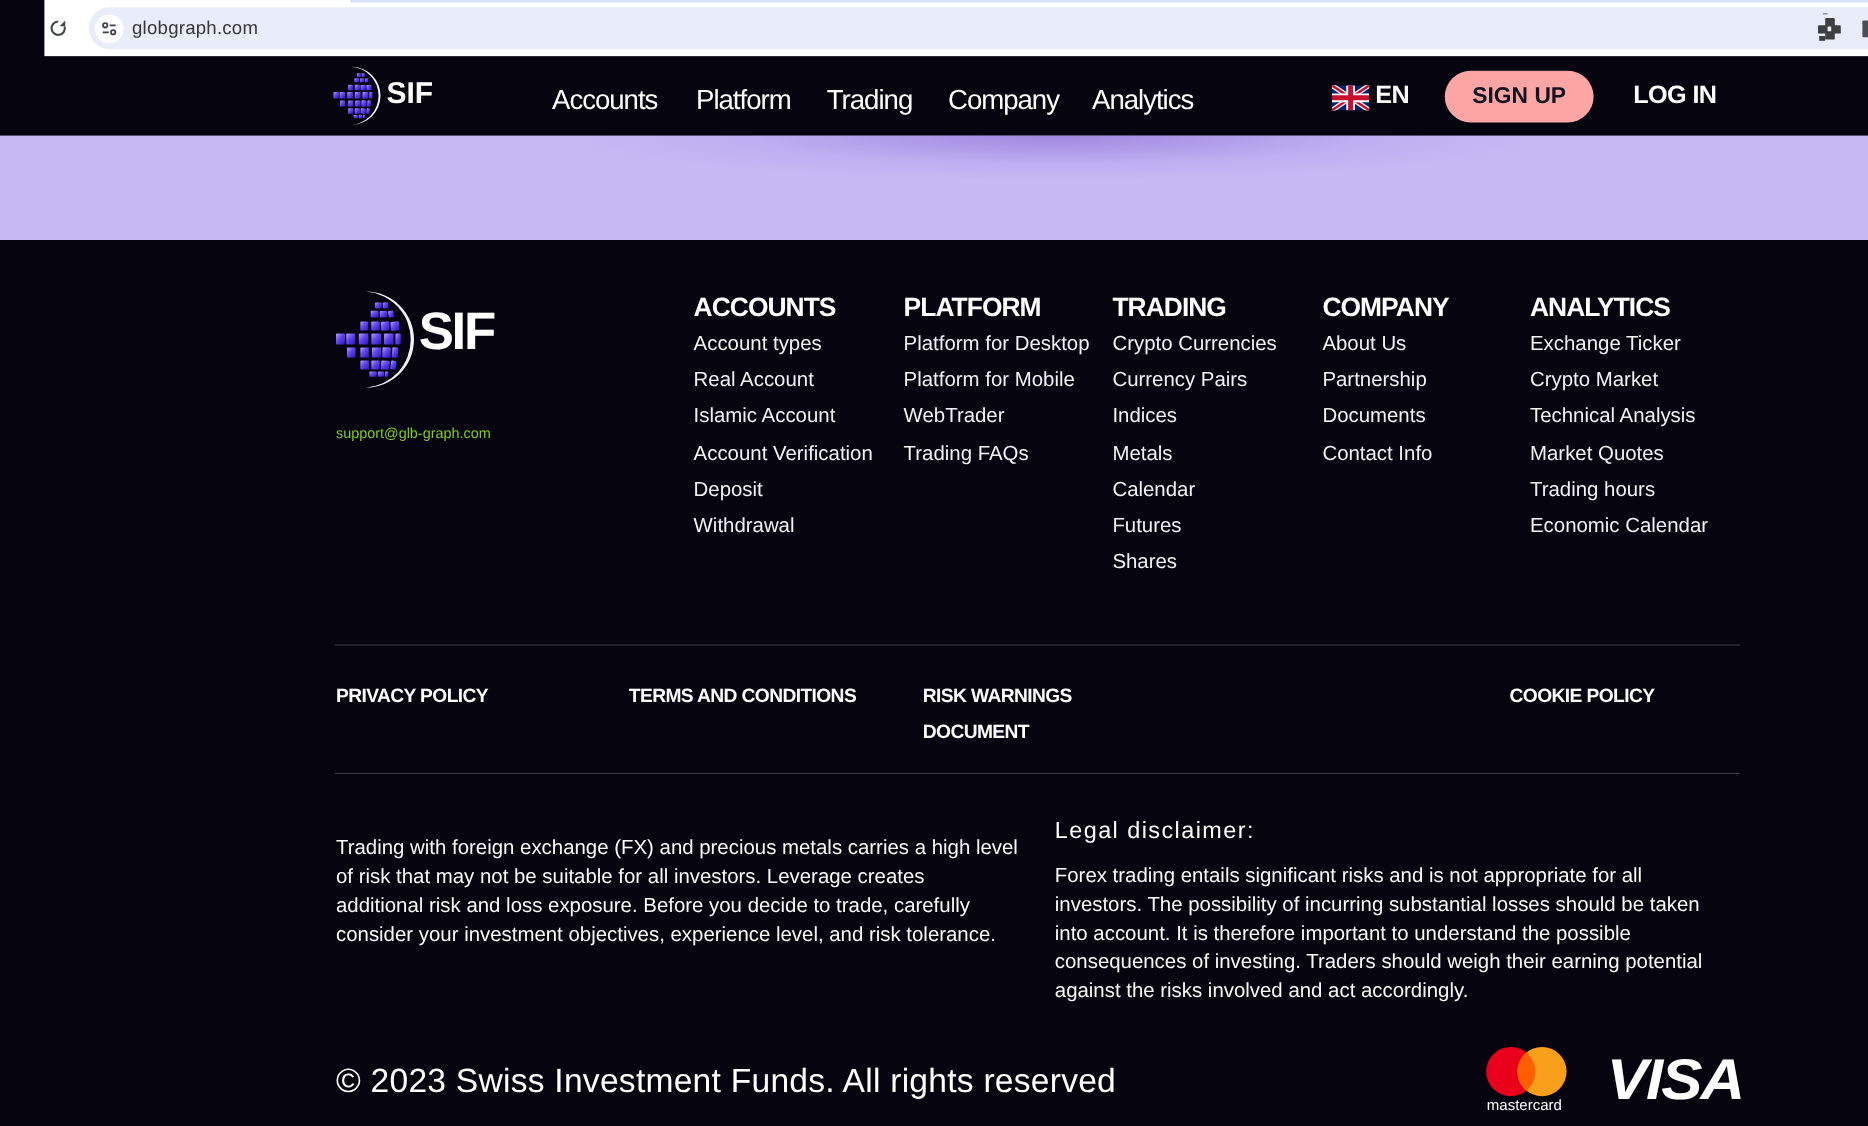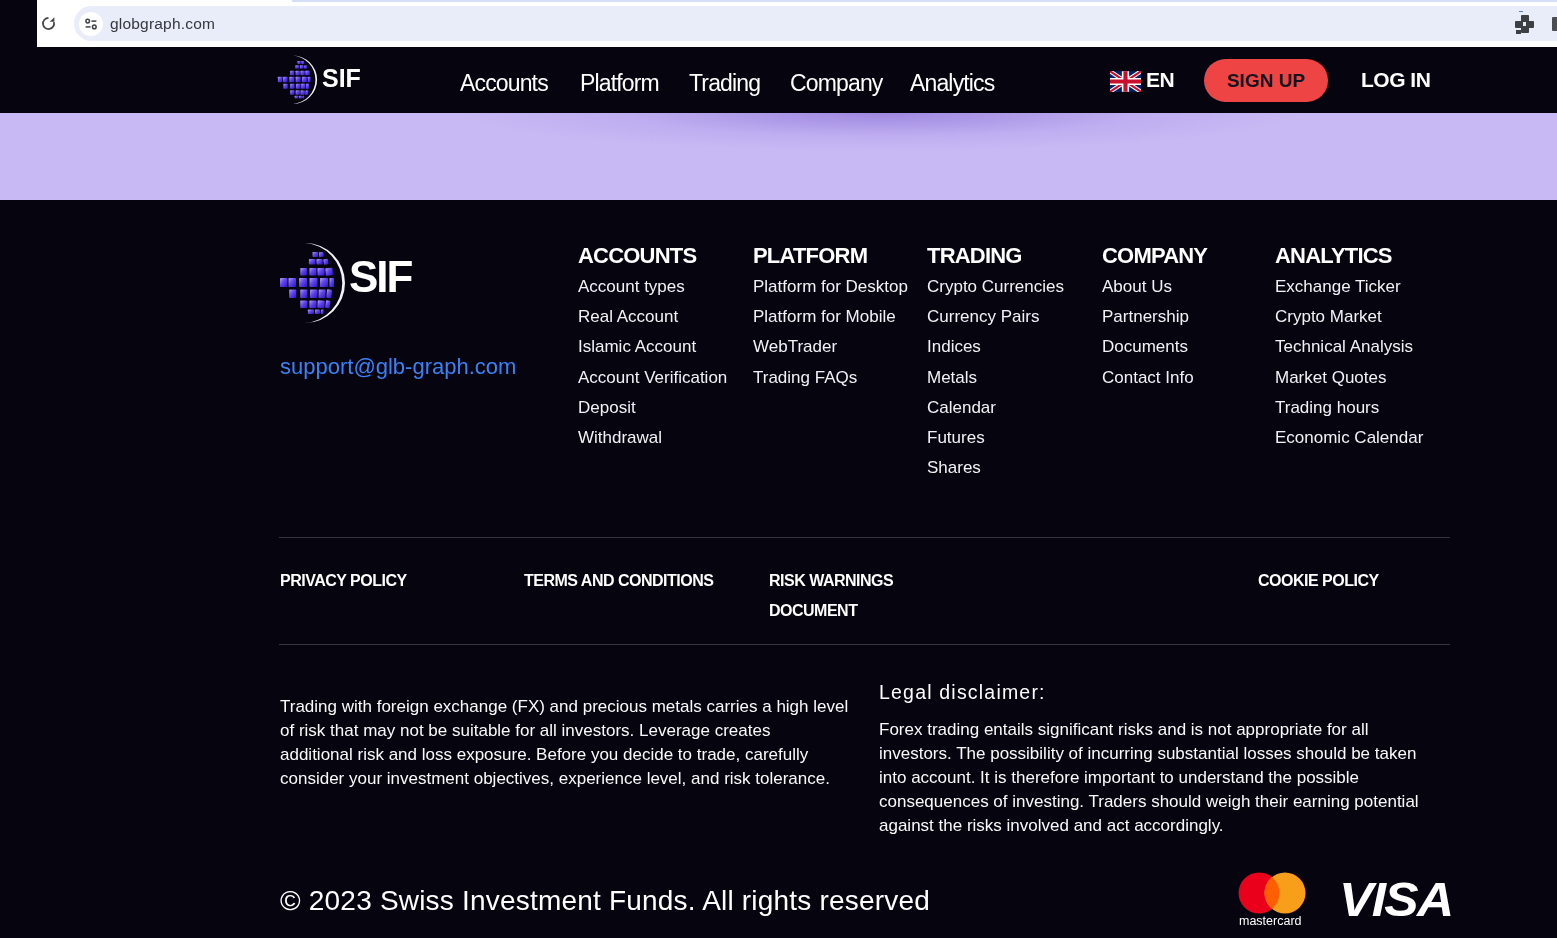--- a/index.html
+++ b/index.html
@@ -7,21 +7,21 @@
 .abs { position:absolute; }
 
 #chrome { position:absolute; left:0; top:0; width:1557px; height:47px; background:#ffffff;margin-left:37px; }
 #chrome .topline { position:absolute; left:255px; top:0; width:1302px; height:2px; background:#d5dffa; }
 #omni { position:absolute; left:37px; top:6px; width:1508px; height:35px; background:#e9ecf9; border-radius:18px; }
 #tunecirc { position:absolute; left:5px; top:5.5px; width:24px; height:24px; background:#ffffff; border-radius:50%; }
 #urltext { position:absolute; left:36px; top:0; height:35px; line-height:35px; font-size:15.5px; color:#34373c; letter-spacing:0.2px; }
 
 #header { position:absolute; left:0; top:47px; width:1557px; height:66px; background:#05040f; }
 .navlink { position:absolute; top:3px; height:66px; line-height:66px; color:#fff; font-size:23px; font-weight:400; letter-spacing:-0.85px; }
-#signup { position:absolute; left:1204px; top:12px; width:124px; height:43px; background:#ef4444; border-radius:22px; color:#131320; font-weight:bold; font-size:19px; text-align:center; line-height:44px; letter-spacing:0px; }
+#signup { position:absolute; left:1204px; top:12px; width:124px; height:43px; background:#fca5a5; border-radius:22px; color:#131320; font-weight:bold; font-size:19px; text-align:center; line-height:44px; letter-spacing:0px; }
 #login { position:absolute; left:1361px; top:0px; height:66px; line-height:66px; color:#fff; font-weight:bold; font-size:21px; letter-spacing:-0.5px; }
 #entxt { position:absolute; left:1146px; top:0px; height:66px; line-height:66px; color:#fff; font-weight:bold; font-size:21px; letter-spacing:-0.5px; }
 
 #band { position:absolute; left:0; top:113px; width:1557px; height:87px; background:radial-gradient(ellipse 420px 38px at 880px 0px, rgba(124,96,208,0.55), rgba(156,132,228,0.22) 60%, rgba(200,185,244,0) 100%), #c8b9f4; }
 
 #footer { position:absolute; left:0; top:200px; width:1557px; height:738px; background:#05040f; color:#fff; }
 .colhead { font-weight:bold; font-size:22px; letter-spacing:-0.8px; color:#fff; }
 .flink { font-size:17px; color:#f2f2f5; height:30.2px; line-height:30.2px; white-space:nowrap; }
 .fcol { position:absolute; top:43.5px; }
 .fcol .colhead { line-height:24px; margin-bottom:4.5px; }
@@ -133,21 +133,21 @@
   <div id="login">LOG IN</div>
 </div>
 
 <div id="band"></div>
 
 <div id="footer">
   <svg class="abs" style="left:272px;top:37px" width="76" height="92" viewBox="0 0 76 92" id="globesvg">
     <use href="#globetiles"></use>
   </svg>
   <div class="abs" style="left:349px;top:52px;font-weight:bold;font-size:44px;color:#fff;letter-spacing:-2px;line-height:50px;">SIF</div>
-  <div class="abs" style="left:280px;top:154px;font-size:22px;color:#3b82f6;">support@glb-graph.com</div>
+  <div class="abs" style="left:280px;top:154px;font-size:12px;color:#84cc16;">support@glb-graph.com</div>
 
   <div class="fcol" style="left:578px">
     <div class="colhead">ACCOUNTS</div>
     <div class="flink">Account types</div>
     <div class="flink">Real Account</div>
     <div class="flink">Islamic Account</div>
     <div class="flink">Account Verification</div>
     <div class="flink">Deposit</div>
     <div class="flink">Withdrawal</div>
   </div>

